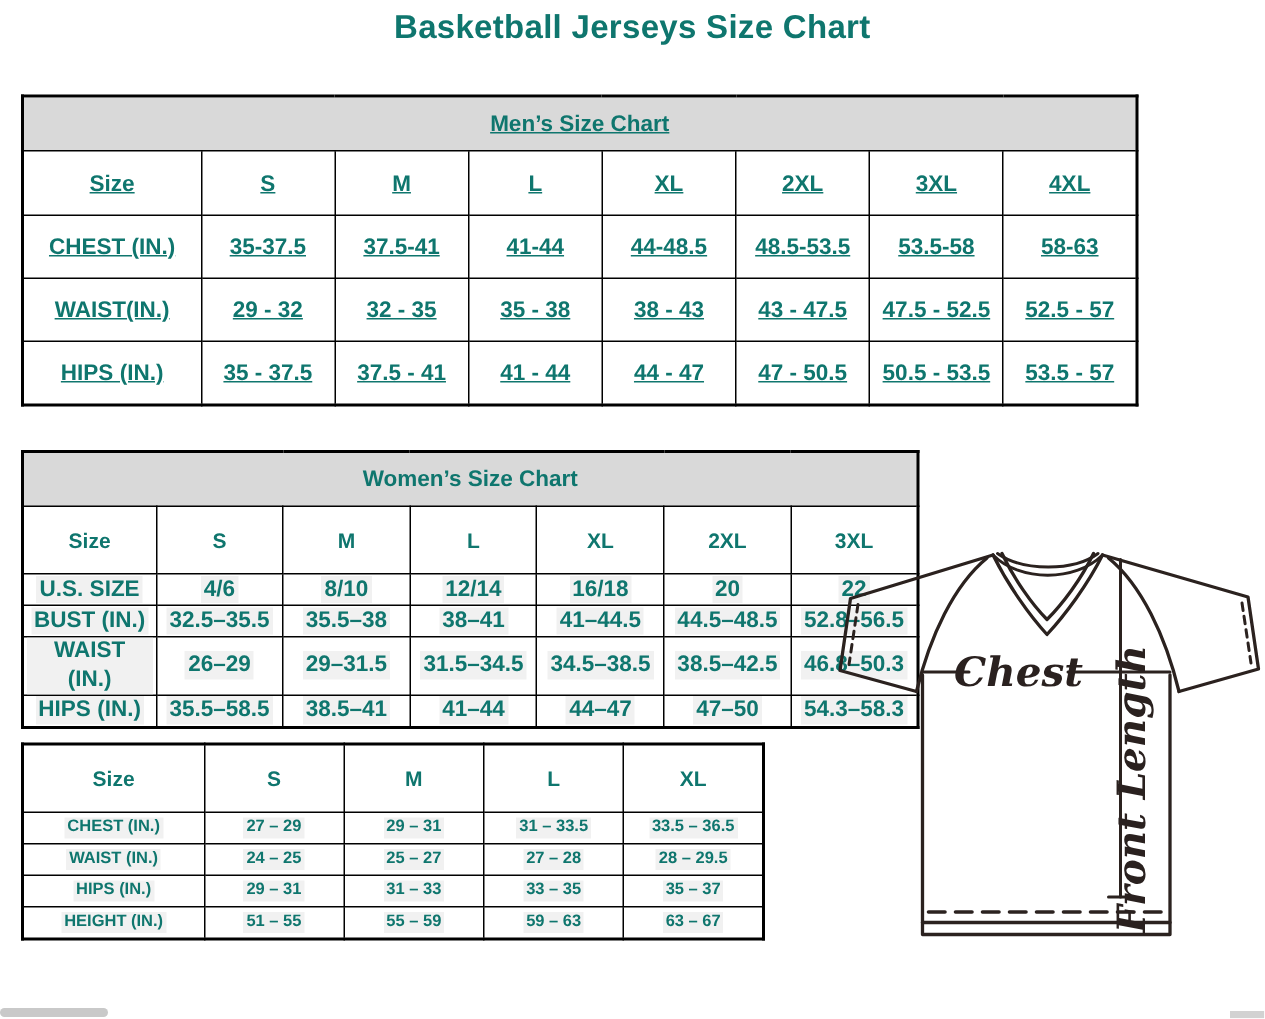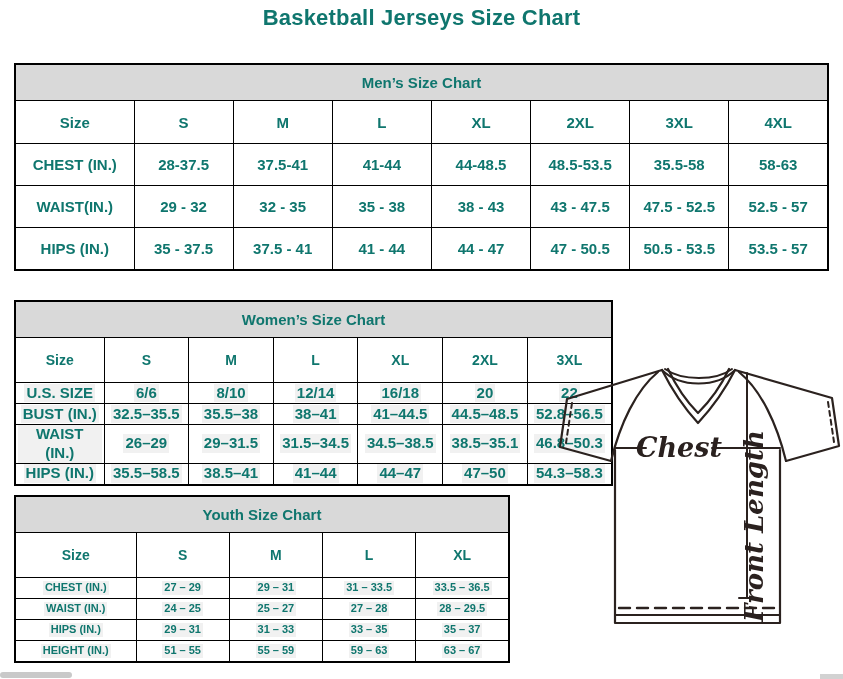--- a/index.html
+++ b/index.html
@@ -6,21 +6,21 @@
   .sheet{position:relative;width:843px;height:679px;background:#fff;overflow:hidden;
          font-family:"Liberation Sans",sans-serif;color:#0f766e;}
   .page-title{position:absolute;top:5px;left:0;width:100%;text-align:center;
               font-size:22px;font-weight:bold;letter-spacing:.2px;}
   table.tbl{position:absolute;border-collapse:collapse;table-layout:fixed;
             border:2px solid #000;background:#fff;}
   table.tbl td{border:1px solid #000;text-align:center;vertical-align:middle;
                font-weight:bold;padding:0 2px;overflow:hidden;}
   td.band{background:#d9d9d9;font-size:15px;}
   
-  .mens{left:14px;top:63px;width:815px;}
+  .mens{left:14px;top:63px;width:745px;text-decoration:underline;}
   .mens td.band{height:35px;}
   .mens .szrow td{height:42px;font-size:15px;}
   .mens .drow td{height:41px;font-size:15px;}
   
   .womens{left:14px;top:300px;width:599px;}
   .womens td.band{height:35px;}
   .womens .szrow td{height:44px;font-size:14px;}
   .womens .drow td{height:20px;font-size:15px;}
   
   .youth{left:14px;top:495px;width:496px;}
@@ -70,26 +70,26 @@
       <td>S</td>
       <td>M</td>
       <td>L</td>
       <td>XL</td>
       <td>2XL</td>
       <td>3XL</td>
       <td>4XL</td>
     </tr>
     <tr class="drow">
       <td>CHEST (IN.)</td>
-      <td>28-37.5</td>
+      <td>35-37.5</td>
       <td>37.5-41</td>
       <td>41-44</td>
       <td>44-48.5</td>
       <td>48.5-53.5</td>
-      <td>35.5-58</td>
+      <td>53.5-58</td>
       <td>58-63</td>
     </tr>
     <tr class="drow">
       <td>WAIST(IN.)</td>
       <td>29 - 32</td>
       <td>32 - 35</td>
       <td>35 - 38</td>
       <td>38 - 43</td>
       <td>43 - 47.5</td>
       <td>47.5 - 52.5</td>
@@ -126,21 +126,21 @@
       <td>Size</td>
       <td>S</td>
       <td>M</td>
       <td>L</td>
       <td>XL</td>
       <td>2XL</td>
       <td>3XL</td>
     </tr>
     <tr class="drow">
       <td><span class="hl">U.S. SIZE</span></td>
-      <td><span class="hl">6/6</span></td>
+      <td><span class="hl">4/6</span></td>
       <td><span class="hl">8/10</span></td>
       <td><span class="hl">12/14</span></td>
       <td><span class="hl">16/18</span></td>
       <td><span class="hl">20</span></td>
       <td><span class="hl">22</span></td>
     </tr>
     <tr class="drow">
       <td><span class="hl">BUST (IN.)</span></td>
       <td><span class="hl">32.5–35.5</span></td>
       <td><span class="hl">35.5–38</span></td>
@@ -148,21 +148,21 @@
       <td><span class="hl">41–44.5</span></td>
       <td><span class="hl">44.5–48.5</span></td>
       <td><span class="hl">52.8–56.5</span></td>
     </tr>
     <tr class="drow">
       <td><span class="hl">WAIST (IN.)</span></td>
       <td><span class="hl">26–29</span></td>
       <td><span class="hl">29–31.5</span></td>
       <td><span class="hl">31.5–34.5</span></td>
       <td><span class="hl">34.5–38.5</span></td>
-      <td><span class="hl">38.5–35.1</span></td>
+      <td><span class="hl">38.5–42.5</span></td>
       <td><span class="hl">46.8–50.3</span></td>
     </tr>
     <tr class="drow">
       <td><span class="hl">HIPS (IN.)</span></td>
       <td><span class="hl">35.5–58.5</span></td>
       <td><span class="hl">38.5–41</span></td>
       <td><span class="hl">41–44</span></td>
       <td><span class="hl">44–47</span></td>
       <td><span class="hl">47–50</span></td>
       <td><span class="hl">54.3–58.3</span></td>
@@ -172,23 +172,20 @@
 
   <table class="tbl youth">
     <colgroup>
       <col style="width:121px">
         <col>
         <col>
         <col>
         <col>
     </colgroup>
     <tbody>
-        <tr>
-          <td class="band" colspan="5">Youth Size Chart</td>
-        </tr>
     <tr class="szrow">
       <td>Size</td>
       <td>S</td>
       <td>M</td>
       <td>L</td>
       <td>XL</td>
     </tr>
     <tr class="drow">
       <td><span class="hl">CHEST (IN.)</span></td>
       <td><span class="hl">27 – 29</span></td>

